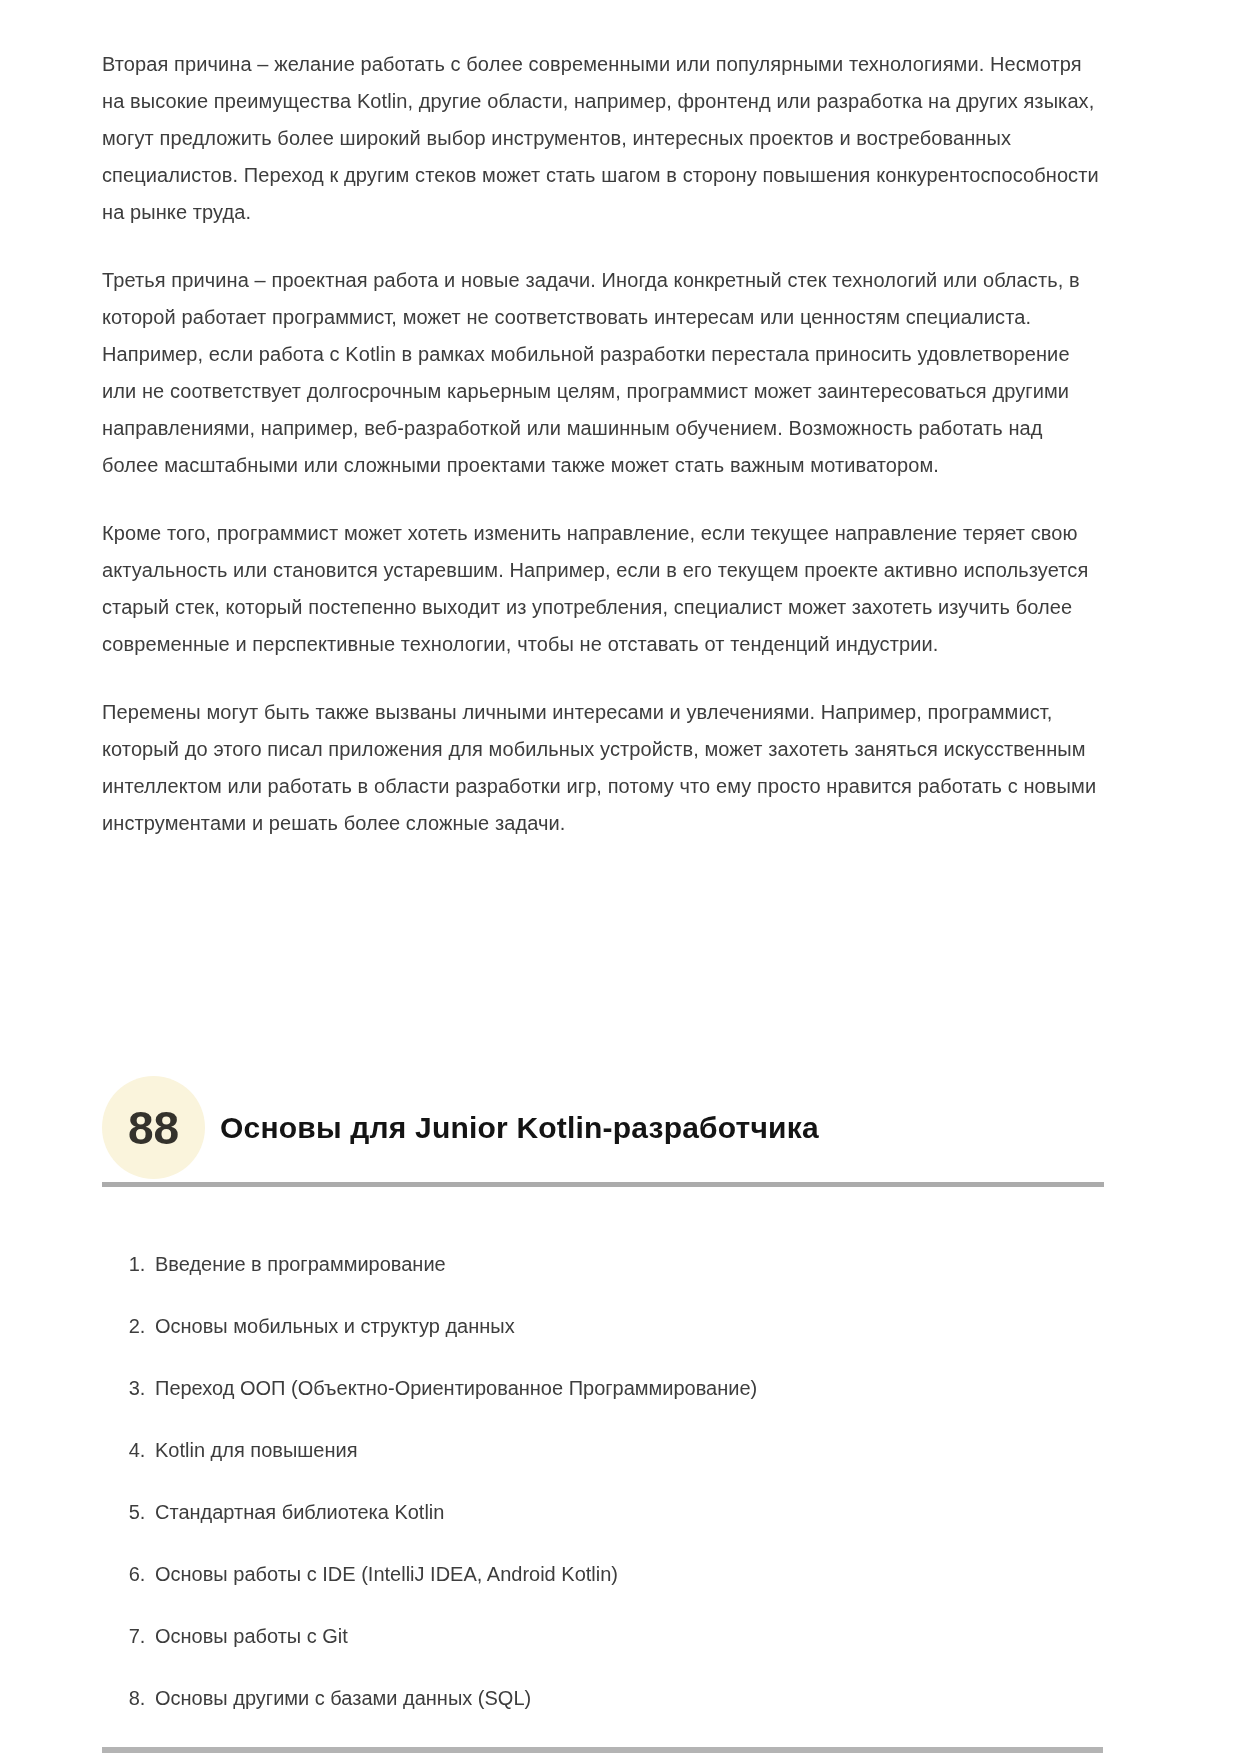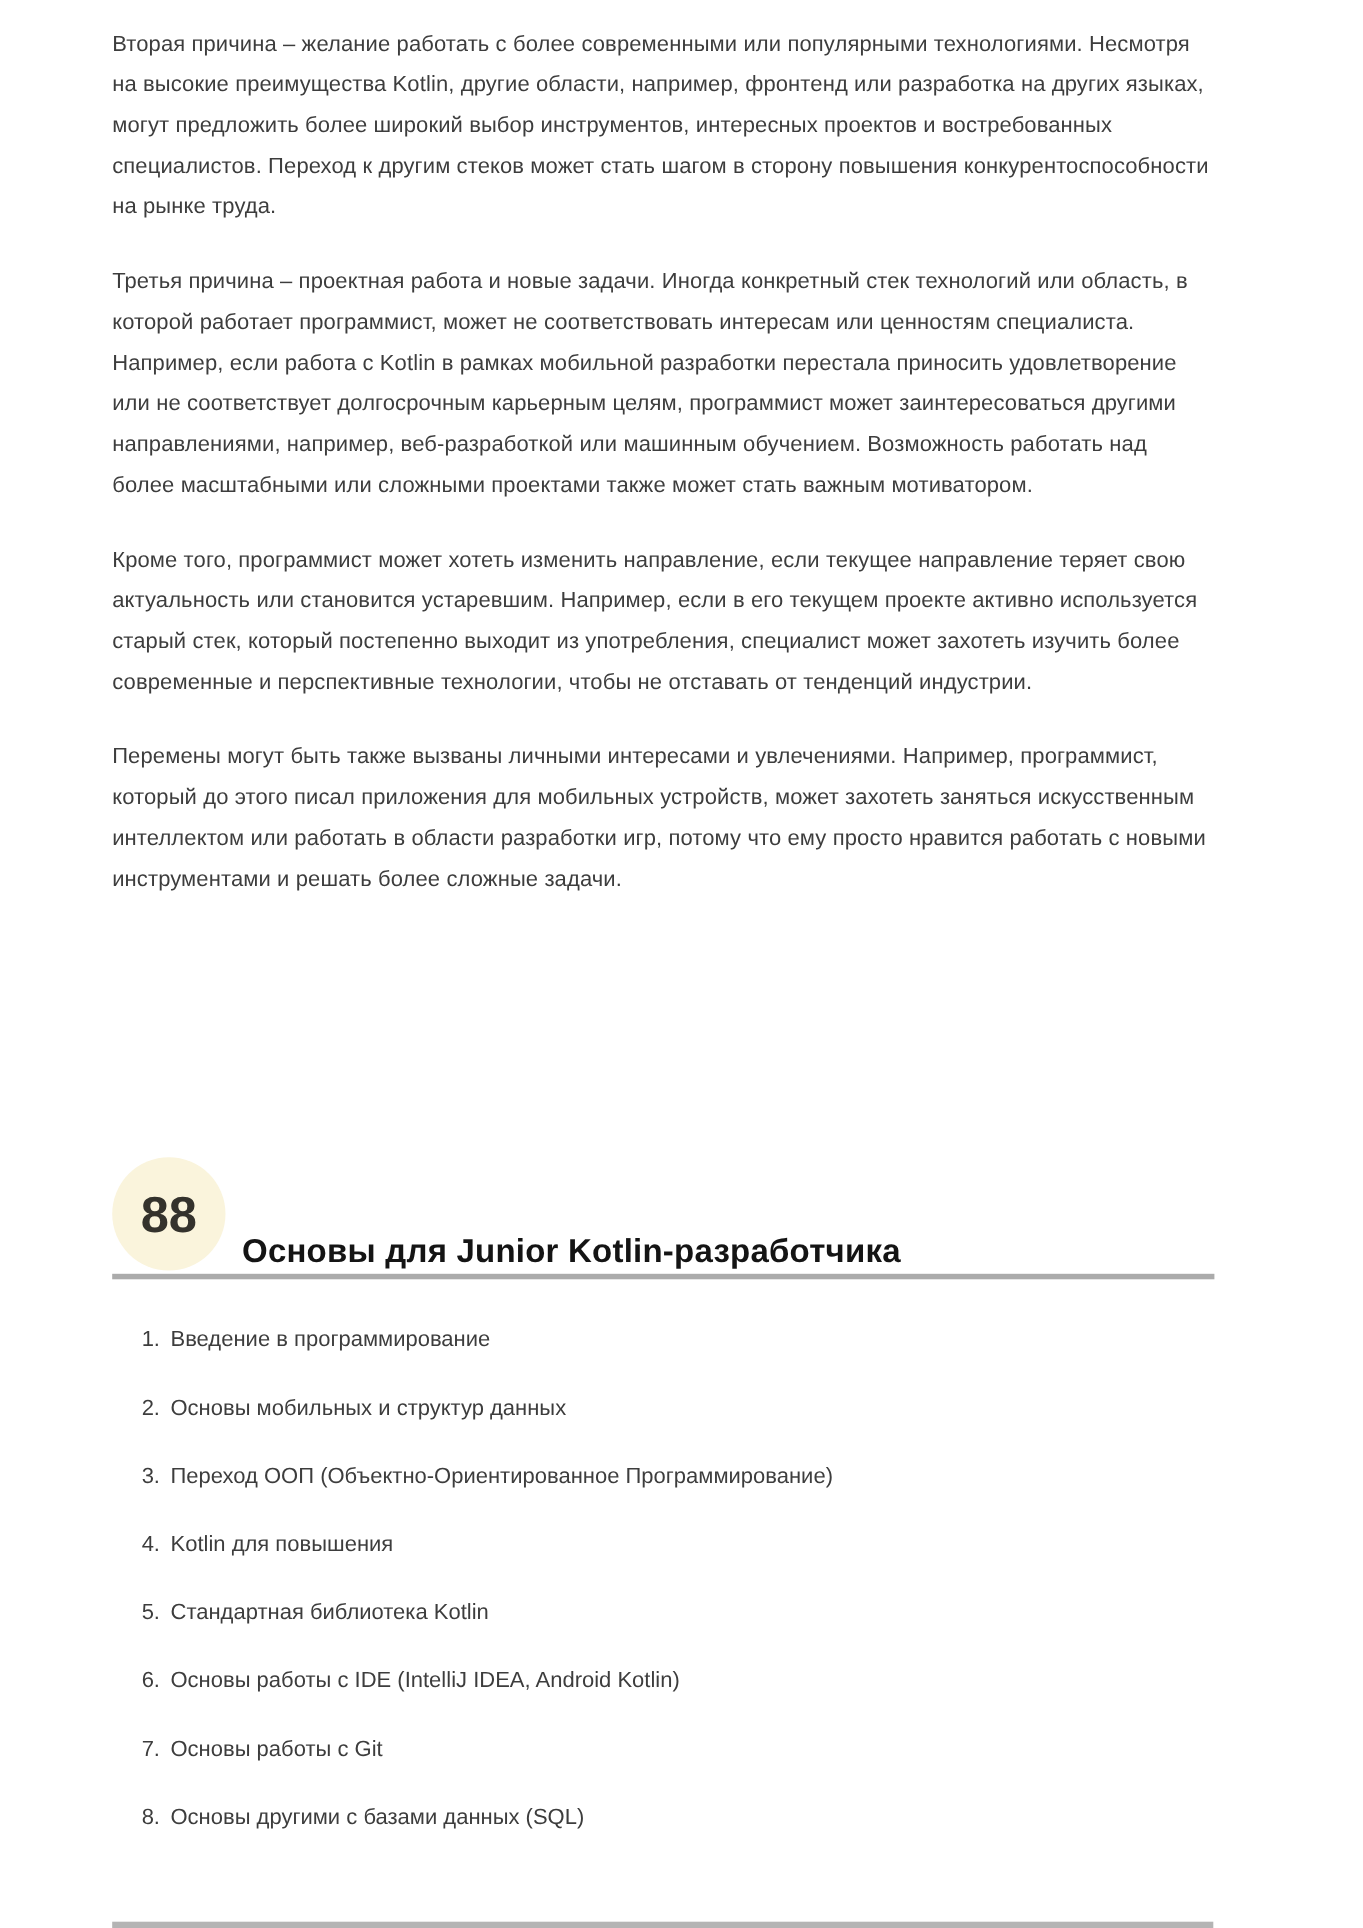--- a/index.html
+++ b/index.html
@@ -7,33 +7,33 @@
     width: 1239px;
     height: 1753px;
     background: #ffffff;
     font-family: "Liberation Sans", sans-serif;
     overflow: hidden;
   }
   .page {
     position: relative;
     width: 1206px;
     height: 1753px;
-    padding: 22px 102px 0 102px;
+    padding: 46px 102px 0 102px;
   }
   .body-text p {
     font-size: 20px;
     line-height: 37px;
     color: #3d3d3d;
     margin: 0 0 31px 0;
     letter-spacing: 0.1px;
   }
   .section-header {
     margin-top: 234px;
     display: flex;
-    align-items: flex-end;
+    align-items: center;
   }
   .chapter-badge {
     flex: 0 0 auto;
     width: 103px;
     height: 103px;
     border-radius: 50%;
     background: #faf4dc;
     display: flex;
     align-items: center;
     justify-content: center;
@@ -47,21 +47,21 @@
     font-weight: 700;
     color: #141414;
     letter-spacing: 0.2px;
   }
   .section-rule {
     height: 5px;
     background: #ababab;
     margin-top: 3px;
   }
   ol.outline {
-    margin-top: 42px;
+    margin-top: 64px;
     padding-left: 49px;
     list-style: decimal;
   }
   ol.outline li {
     font-size: 20px;
     line-height: 26px;
     color: #3d3d3d;
     margin-bottom: 36px;
     padding-left: 4px;
   }

